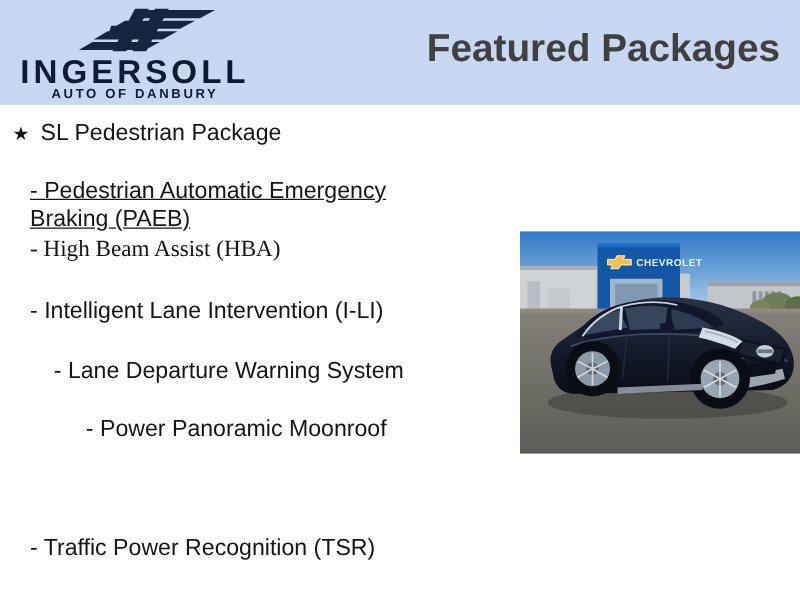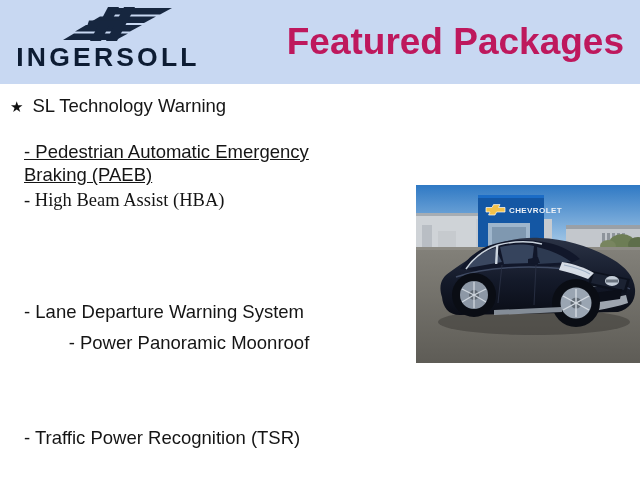--- a/index.html
+++ b/index.html
@@ -72,23 +72,23 @@
     color: #0d1c33;
     line-height: 1;
     white-space: nowrap;
   }
 
   
   #slide-title {
     position: absolute;
     right: 16px;
     top: 22px;
-    font-size: 37px;
+    font-size: 31px;
     font-weight: bold;
-    color: #be185d;
+    color: #404040;
     letter-spacing: 0px;
     line-height: 1.1;
     white-space: nowrap;
     text-align: right;
   }
 
   
   #feature-list {
     position: absolute;
     left: 0;
@@ -120,21 +120,21 @@
     left: 24px;
     width: 330px;
     font-size: 18.5px;
     color: #151515;
     line-height: 23px;
     white-space: pre-line;
   }
   .f0 { top: 56px; text-decoration: underline; }
   .f1 { top: 105px; font-family: Liberation Serif, serif; }
   .f2 { top: 152px; }
-  .f3 { top: 216px; }
+  .f3 { top: 200px; margin-left: 19px; }
   .f4 { top: 247px; text-align: center; }
   .f5 { top: 295px; }
   .f6 { top: 342px; }
 
   
   #vehicle-photo {
     position: absolute;
     left: 388px;
     top: 185px;
     width: 232px;
@@ -164,34 +164,36 @@
           <path d="M30 20 L86 20 L74 26.5 L19 26.5 Z"></path>
           <path d="M18 28.5 L72 28.5 L60 35 L7 35 Z"></path>
 
           <path d="M52 2 L63 2 L45 36 L34 36 Z"></path>
           <path d="M68 2 L79 2 L61 36 L50 36 Z"></path>
           <rect x="38" y="15.5" width="34" height="5.5" transform="skewX(-18)"></rect>
         </g>
       </svg>
     </div>
     <div id="logo-wordmark">INGERSOLL</div>
+    <div id="logo-subwordmark">AUTO OF DANBURY</div>
   </div>
 
   <div id="slide-title">Featured Packages</div>
 
   <div id="feature-list">
 
     <div class="pkg-heading">
       <span class="pkg-star">★</span>
-      <span class="pkg-heading-label">SL Technology Warning</span>
+      <span class="pkg-heading-label">SL Pedestrian Package</span>
     </div>
 
     <div class="feature-item f0">- Pedestrian Automatic Emergency
 Braking (PAEB)</div>
     <div class="feature-item f1">- High Beam Assist (HBA)</div>
+    <div class="feature-item f2">- Intelligent Lane Intervention (I-LI)</div>
     <div class="feature-item f3">- Lane Departure Warning System</div>
     <div class="feature-item f4">- Power Panoramic Moonroof</div>
     <div class="feature-item f6">- Traffic Power Recognition (TSR)</div>
 
   </div>
 
   <div id="vehicle-photo">
     <svg viewBox="0 0 232 178" width="232" height="178" aria-hidden="true">
       <defs>
         <linearGradient id="sky" x1="0" y1="0" x2="0" y2="1">

